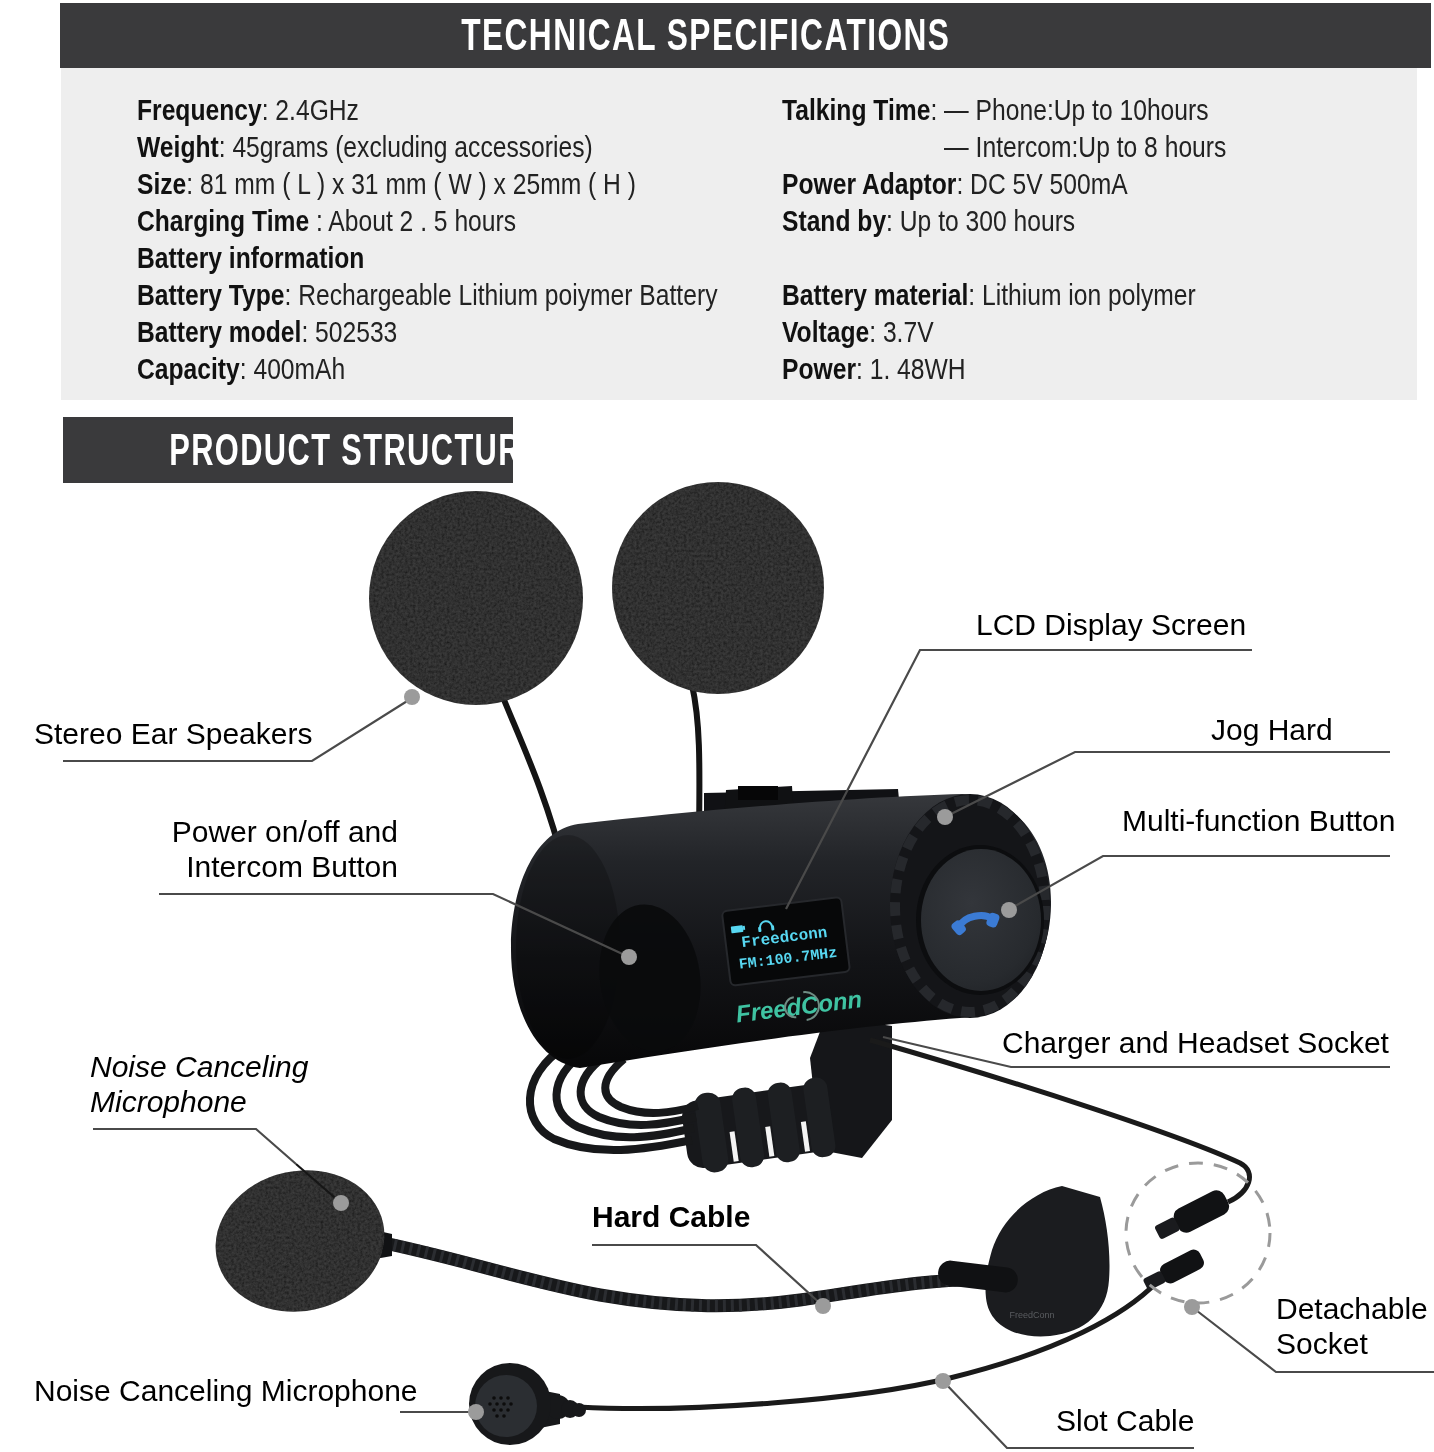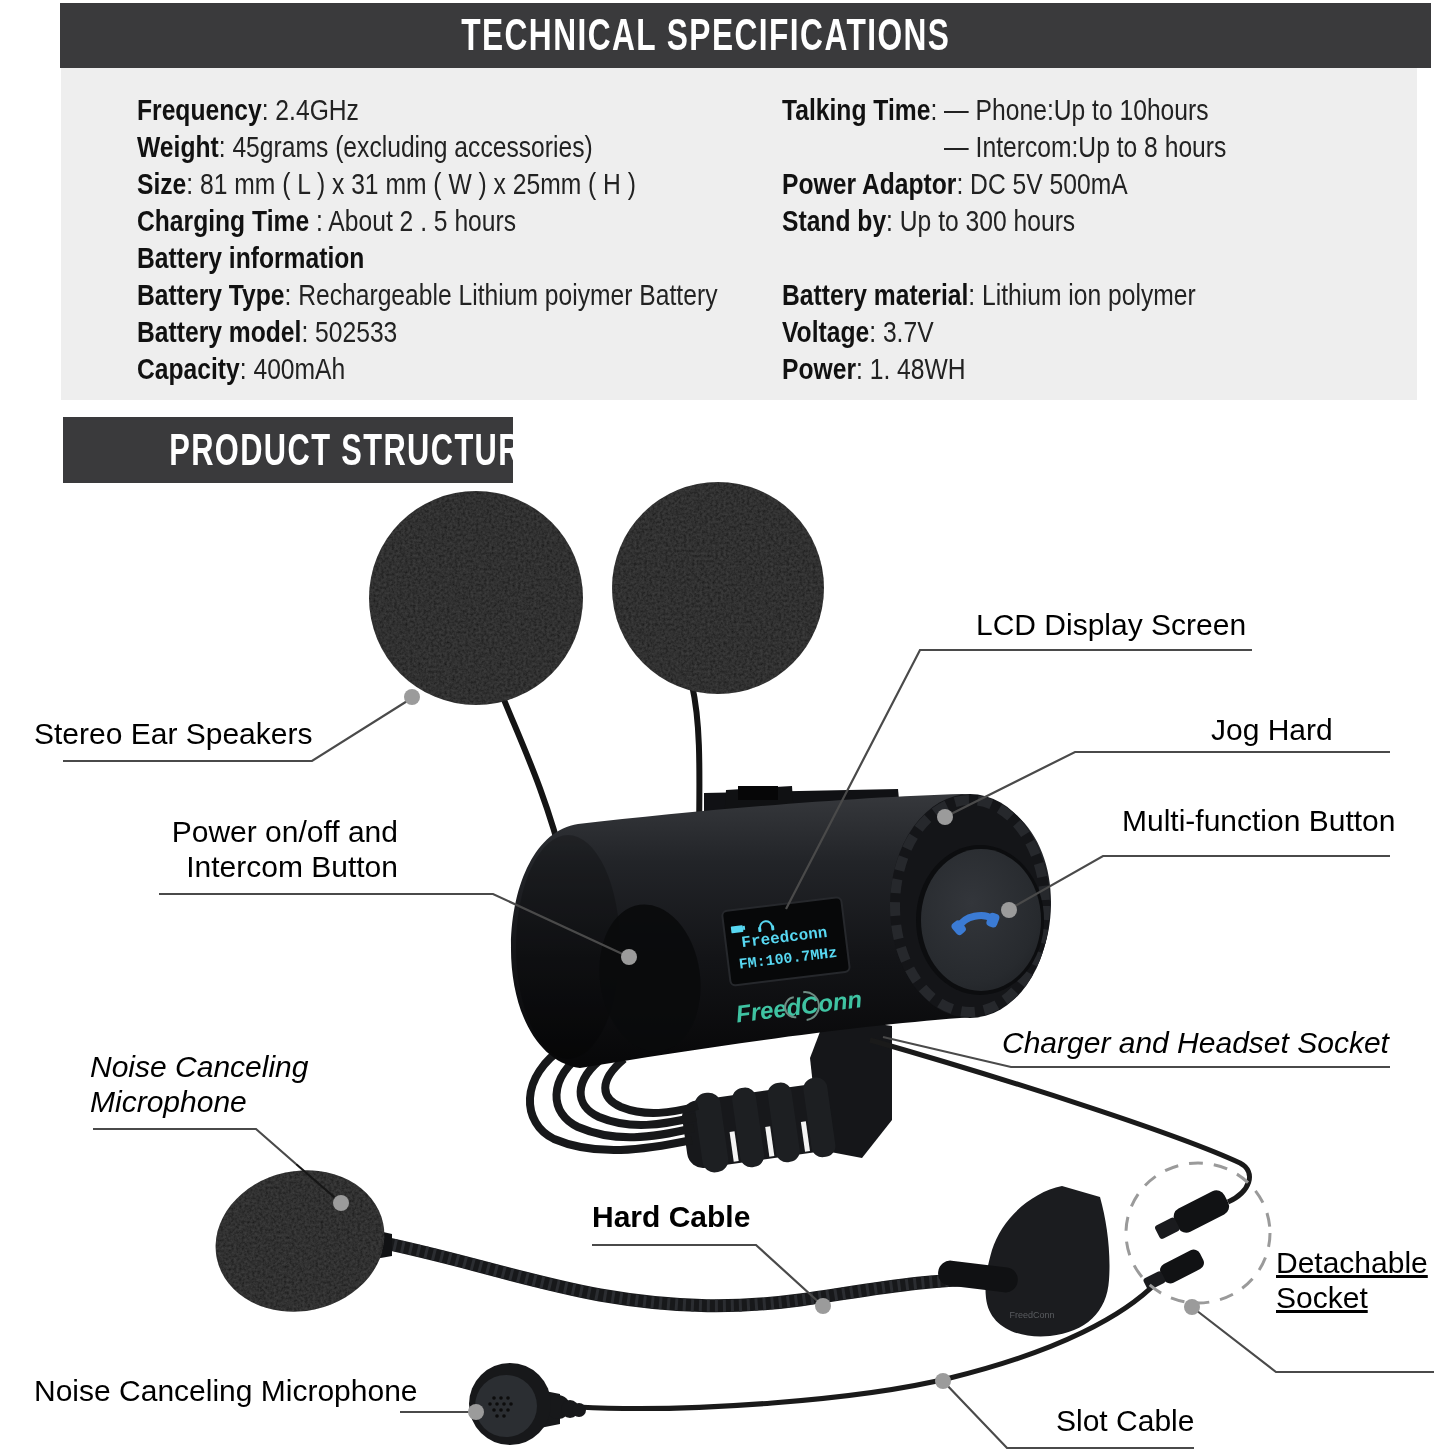--- a/index.html
+++ b/index.html
@@ -213,18 +213,18 @@
   <circle cx="476" cy="1412" r="8"></circle>
   <circle cx="943" cy="1381" r="8"></circle>
 </g>
 </svg>
 
 <div class="abs lbl" style="left:976px;top:607px;">LCD Display Screen</div>
 <div class="abs lbl" style="left:1211px;top:712px;">Jog Hard</div>
 <div class="abs lbl" style="left:1122px;top:803px;">Multi-function Button</div>
 <div class="abs lbl" style="left:34px;top:716px;">Stereo Ear Speakers</div>
 <div class="abs lbl" style="left:168px;top:814px;text-align:right;width:230px;">Power on/off and<br>Intercom Button</div>
-<div class="abs lbl" style="left:1002px;top:1025px;font-style:italic;">Charger and Headset Socket</div>
+<div class="abs lbl" style="left:1002px;top:1025px;">Charger and Headset Socket</div>
 <div class="abs lbl" style="left:90px;top:1049px;font-style:italic;">Noise Canceling<br>Microphone</div>
 <div class="abs lbl" style="left:592px;top:1199px;font-weight:bold;">Hard Cable</div>
-<div class="abs lbl" style="left:1276px;top:1245px;text-decoration:underline;">Detachable<br>Socket</div>
+<div class="abs lbl" style="left:1276px;top:1291px;">Detachable<br>Socket</div>
 <div class="abs lbl" style="left:13px;top:1373px;margin-left:21px;">Noise Canceling Microphone</div>
 <div class="abs lbl" style="left:1056px;top:1403px;">Slot Cable</div>
 
 </body></html>

